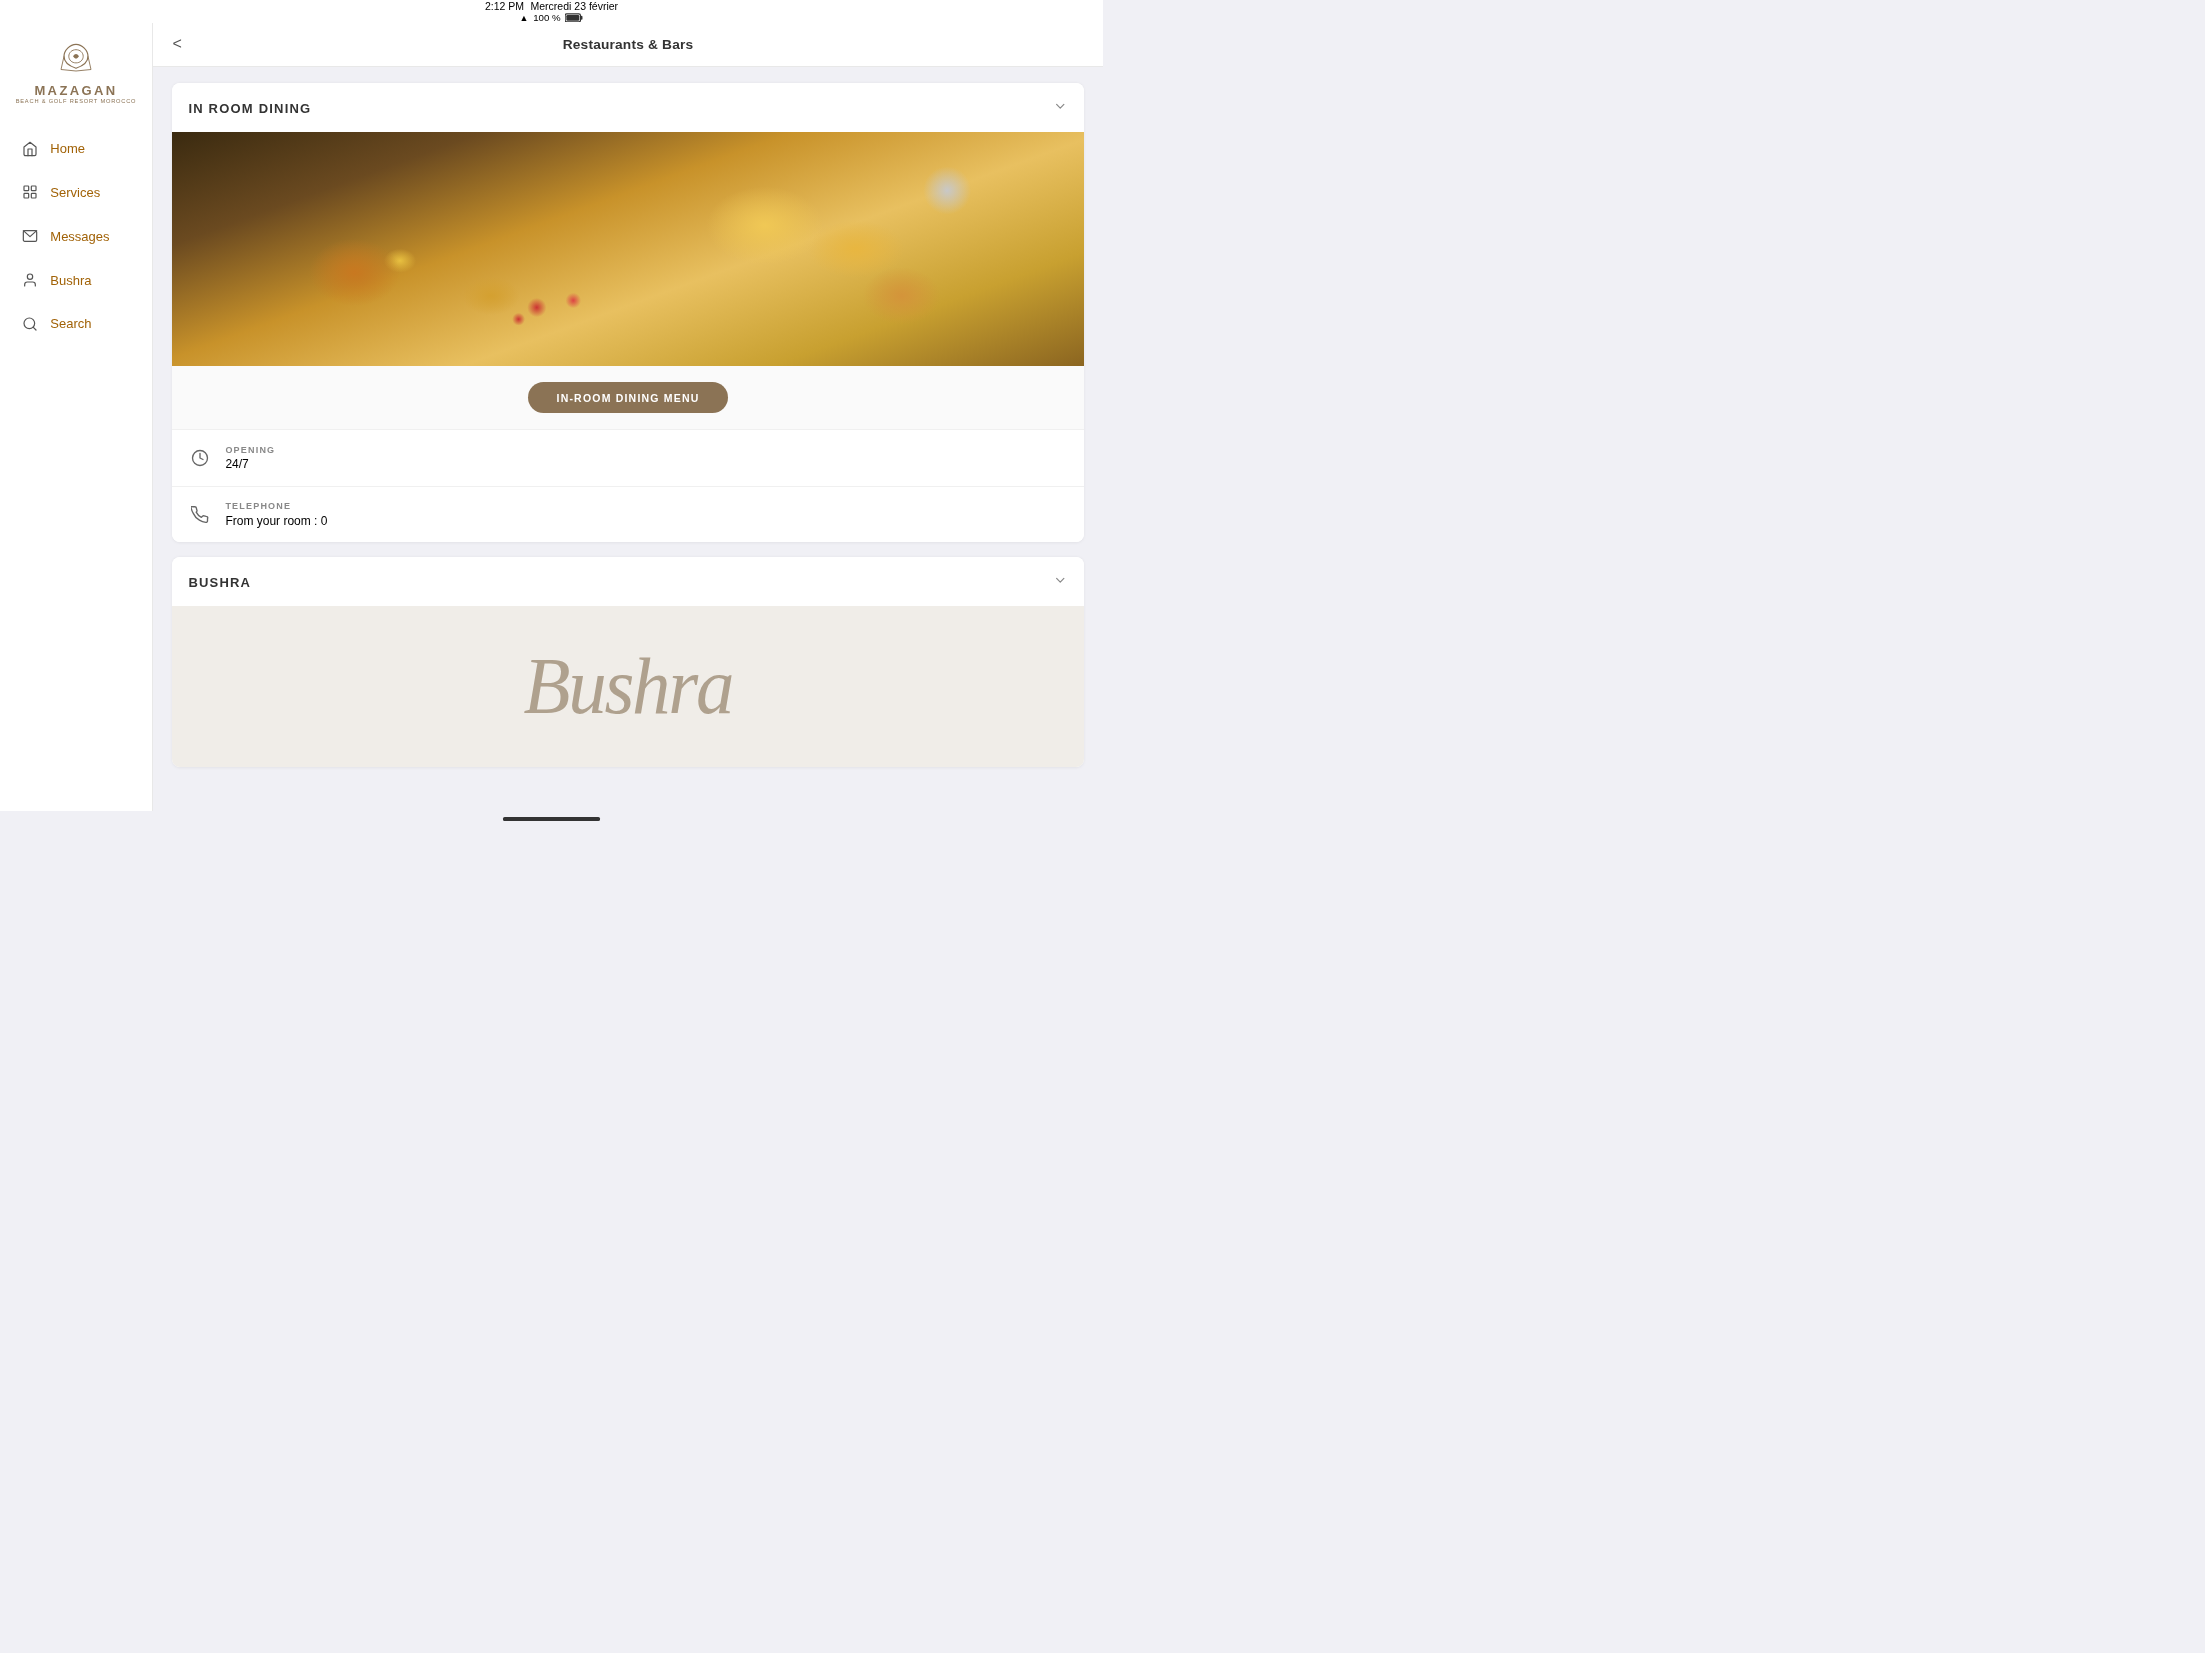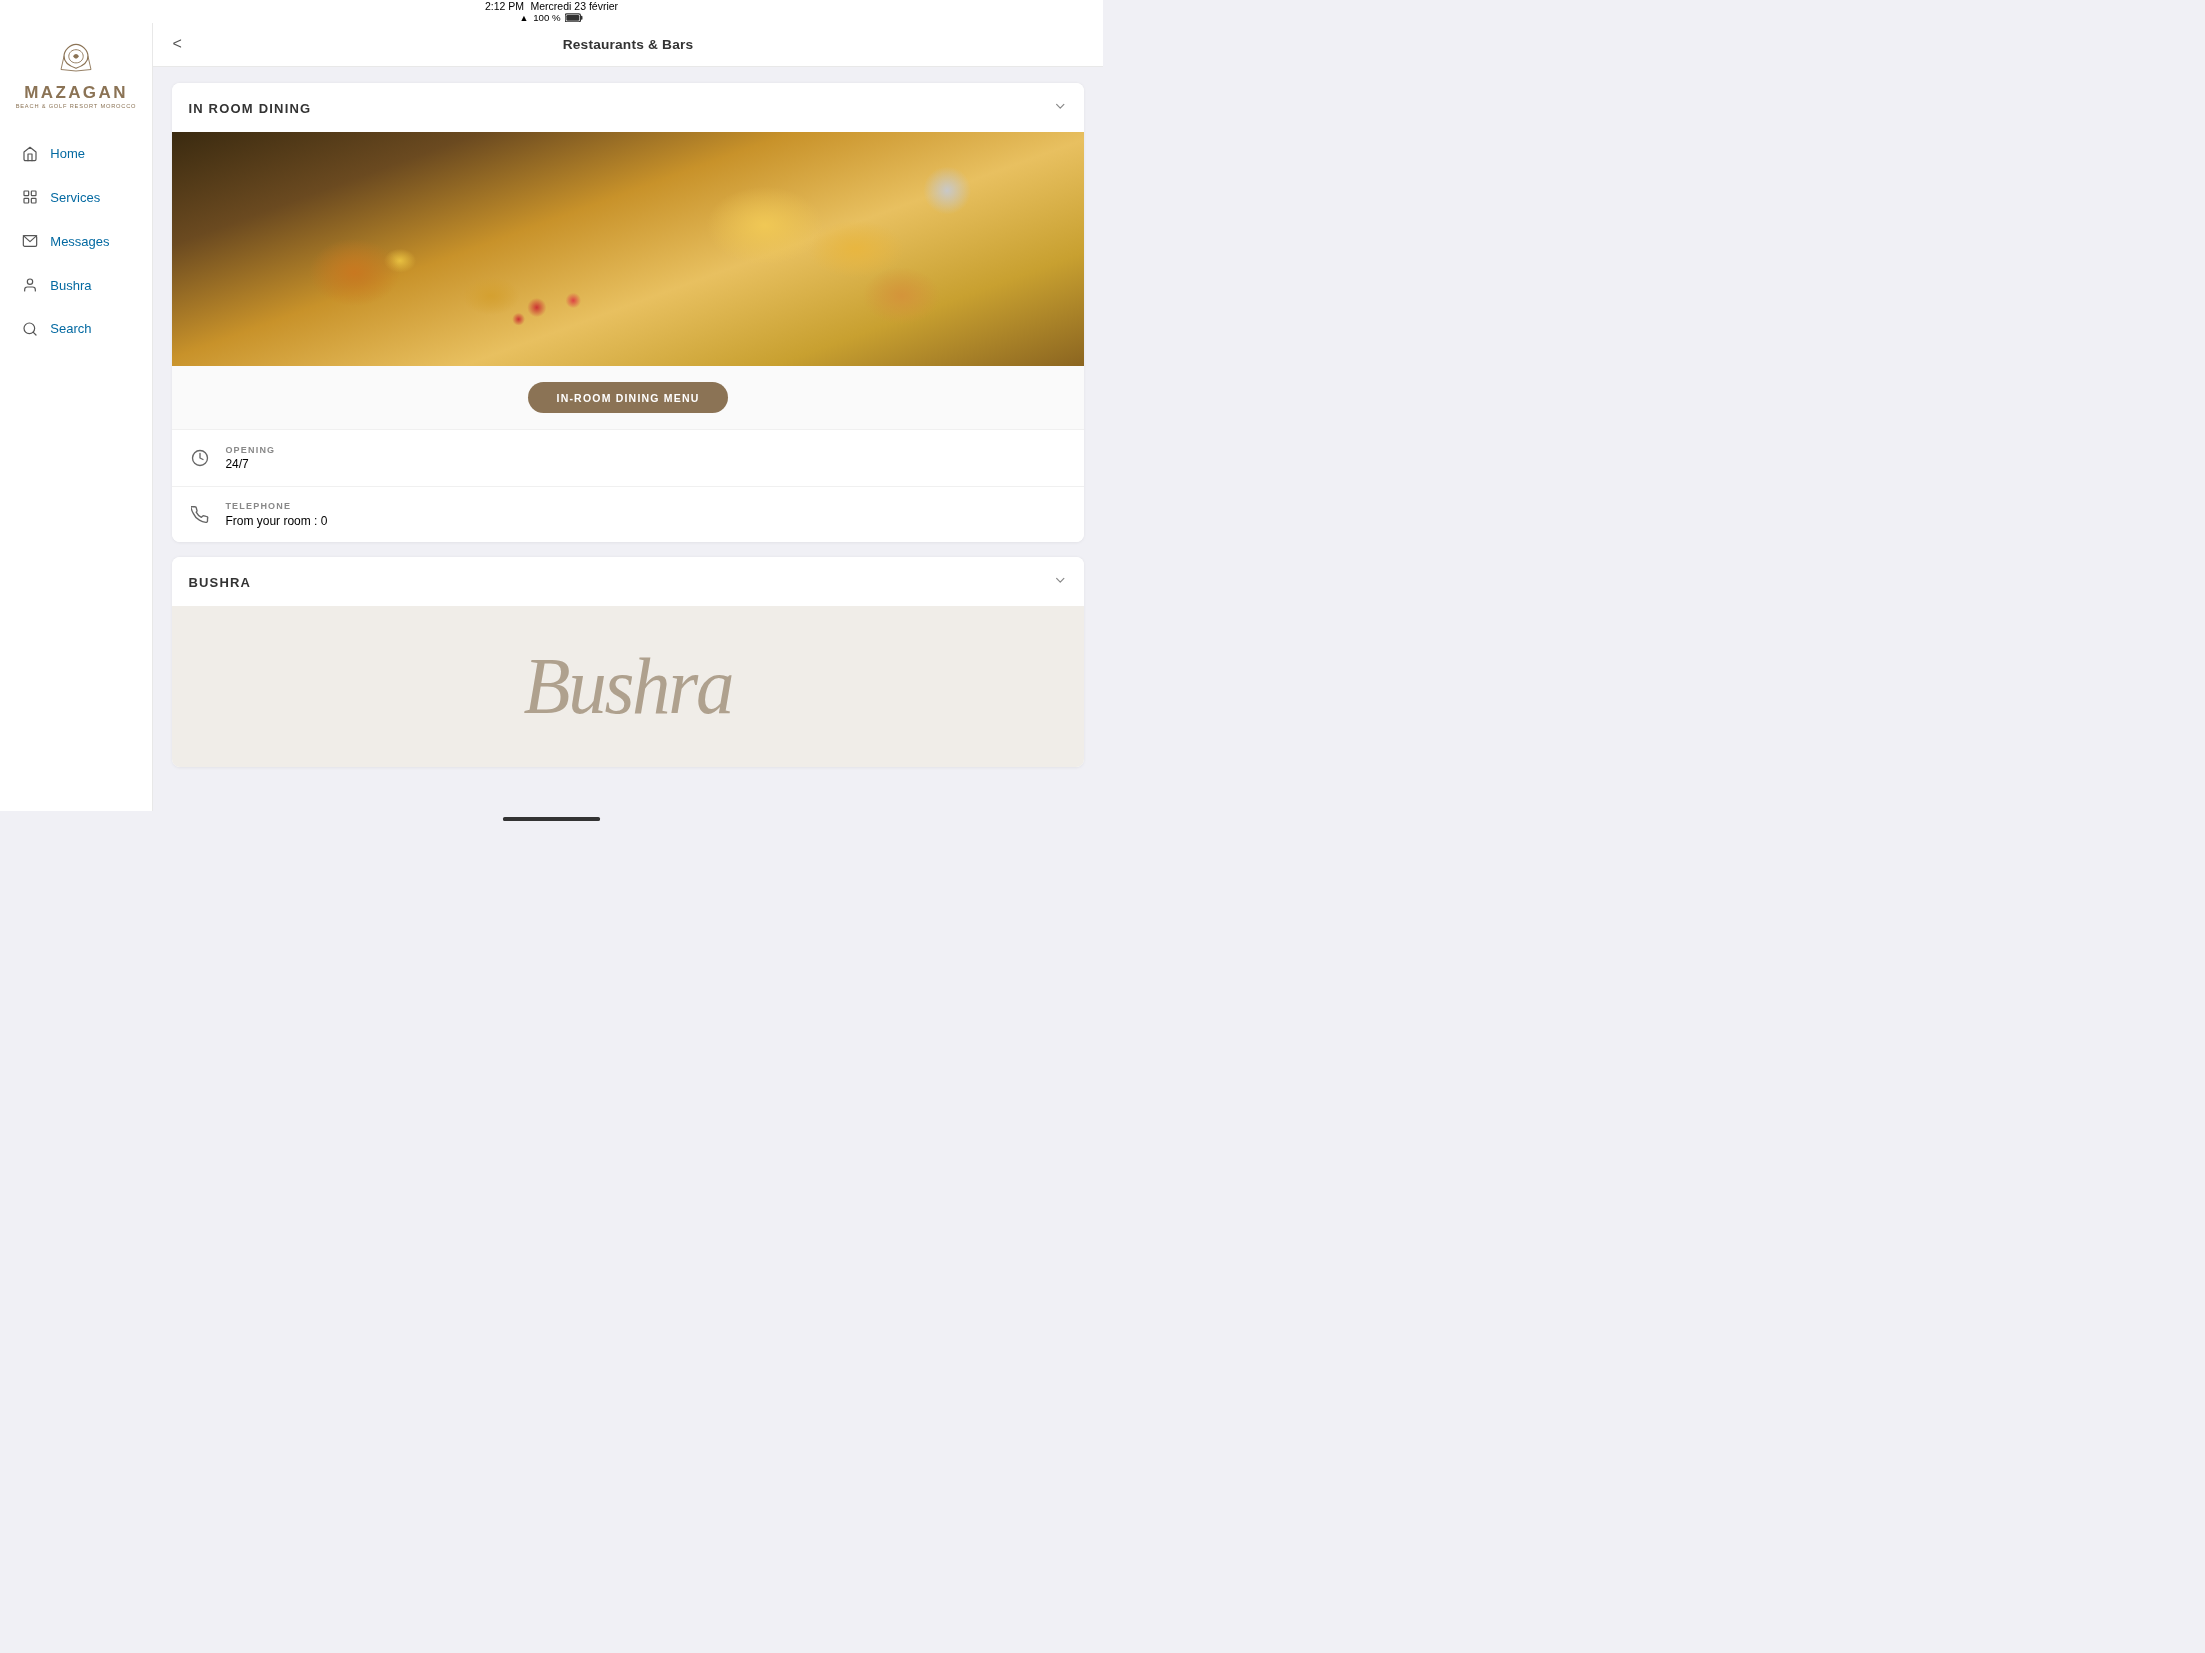--- a/index.html
+++ b/index.html
@@ -58,21 +58,21 @@
       margin-bottom: 24px;
     }
 
     .logo-icon {
       width: 48px;
       height: 40px;
       margin-bottom: 4.8px;
     }
 
     .logo-name {
-      font-size: 17px;
+      font-size: 13px;
       font-weight: 700;
       letter-spacing: 2.4px;
       color: #8b7355;
       text-align: center;
     }
 
     .logo-tagline {
       font-size: 5.7px;
       color: #8b7355;
       letter-spacing: 0.8px;
@@ -104,21 +104,21 @@
       height: 18px;
       display: flex;
       align-items: center;
       justify-content: center;
       color: #555;
       font-size: 14.5px;
     }
 
     .nav-label {
       font-size: 13px;
-      color: #0369a1;
+      color: #a16207;
       font-weight: 400;
     }
 
     
     .main-content {
       flex: 1;
       display: flex;
       flex-direction: column;
       overflow: hidden;
       background: #f0f0f5;

